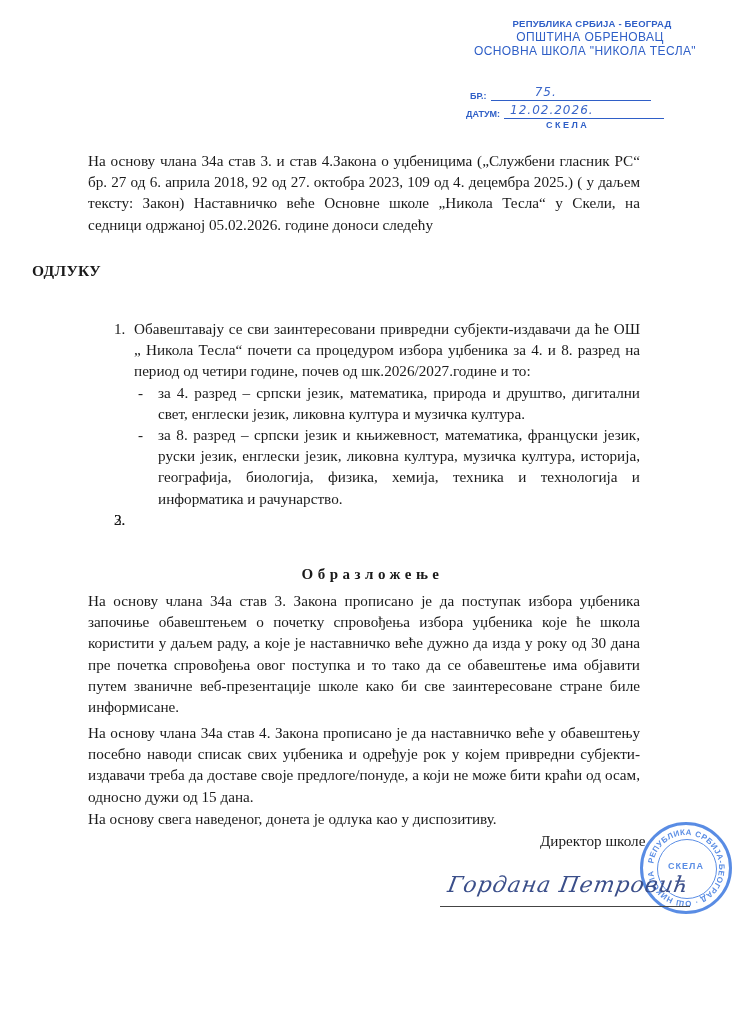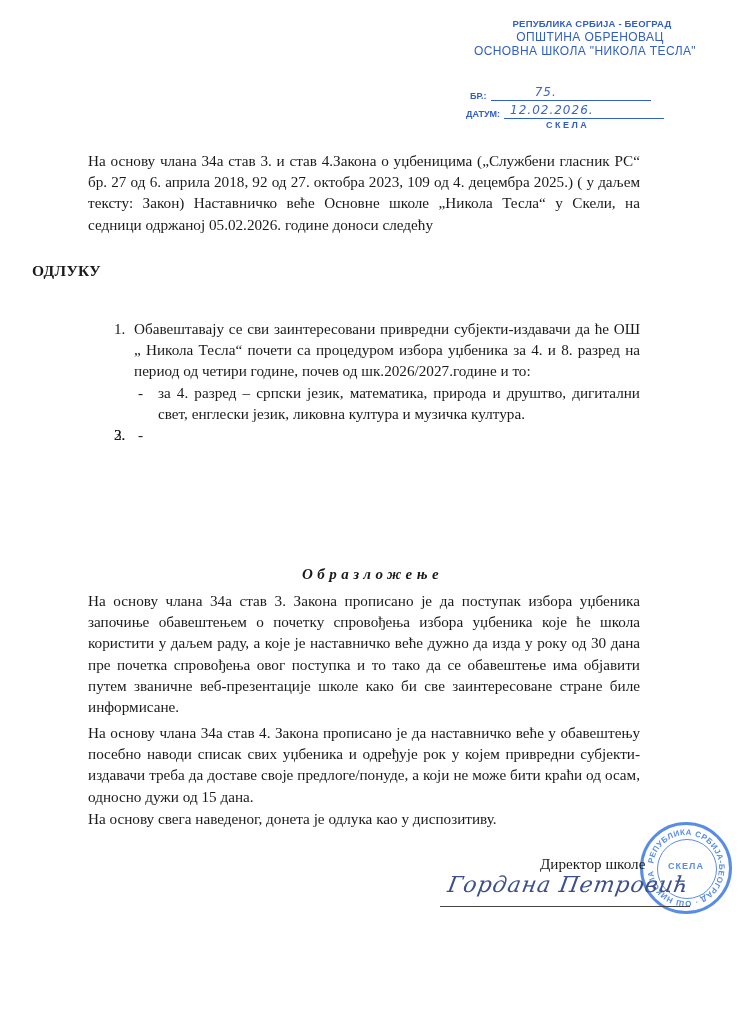--- a/index.html
+++ b/index.html
@@ -21,25 +21,25 @@
   .stamp-city { position:absolute; font-size:9px; font-weight:bold; letter-spacing:2.5px; }
 
   
   .para { left:88px; width:552px; font-size:15.2px; line-height:21.2px; text-align:justify; }
   .title { left:0; width:745px; top:262px; text-align:left; font-weight:bold; font-size:15.5px; letter-spacing:0.3px;padding-left:32px; }
   .list { left:88px; width:552px; top:318px; font-size:15.2px; line-height:21.2px; }
   .li { position:relative; padding-left:46px; text-align:justify; }
   .li .num { position:absolute; left:26px; top:0; }
   .sub { position:relative; padding-left:70px; text-align:justify; }
   .sub .dash { position:absolute; left:50px; top:0; }
-  .subhead { left:0; width:745px; top:566px; text-align:center; font-weight:bold; font-style:italic;
+  .subhead { left:0; width:745px; top:566px; text-align:center; font-weight:bold; 
              font-size:15px; letter-spacing:4.5px; }
 
   
-  .director { left:540px; top:855px; font-size:15.2px; }
+  .director { left:540px; top:832px; font-size:15.2px; }
   .sig-line { left:440px; top:906px; width:250px; border-bottom:1px solid #444; }
   .sig { left:448px; top:872px; font-family:"DejaVu Serif", serif; font-style:italic;
          font-size:22px; color:#3b4f8a; letter-spacing:1px; transform:skewX(-10deg); }
 
   
   .seal { left:640px; top:822px; width:92px; height:92px; border-radius:50%;
           border:3px solid #3d79e0; box-sizing:border-box; opacity:0.85; }
   .seal-inner { position:absolute; left:14px; top:14px; width:58px; height:58px; border-radius:50%;
                 border:1.5px solid #3d79e0; }
   .seal-text { position:absolute; left:0; top:0; width:86px; height:86px; }
@@ -76,20 +76,21 @@
   <div class="li">
     <span class="num">1.</span>
     <span>Обавештавају се сви заинтересовани привредни субјекти-издавачи да ће ОШ „ Никола Тесла“  почети са процедуром избора уџбеника за 4. и 8. разред на период од четири године, почев од шк.2026/2027.године и то:</span>
   </div>
   <div class="sub">
     <span class="dash">-</span>
     <span>за 4. разред – српски језик, математика, природа и друштво, дигитални свет, енглески језик, ликовна култура и музичка култура.</span>
   </div>
   <div class="sub">
     <span class="dash">-</span>
+    <span>за 8. разред – српски језик и књижевност, математика, француски језик, руски језик, енглески језик, ликовна култура, музичка култура, историја, географија, биологија, физика, хемија, техника и технологија и информатика и рачунарство.</span>
   </div>
   <div class="li">
     <span class="num">2.</span>
   </div>
   <div class="li">
     <span class="num">3.</span>
   </div>
 </div>
 
 <div class="abs subhead">Образложење</div>

